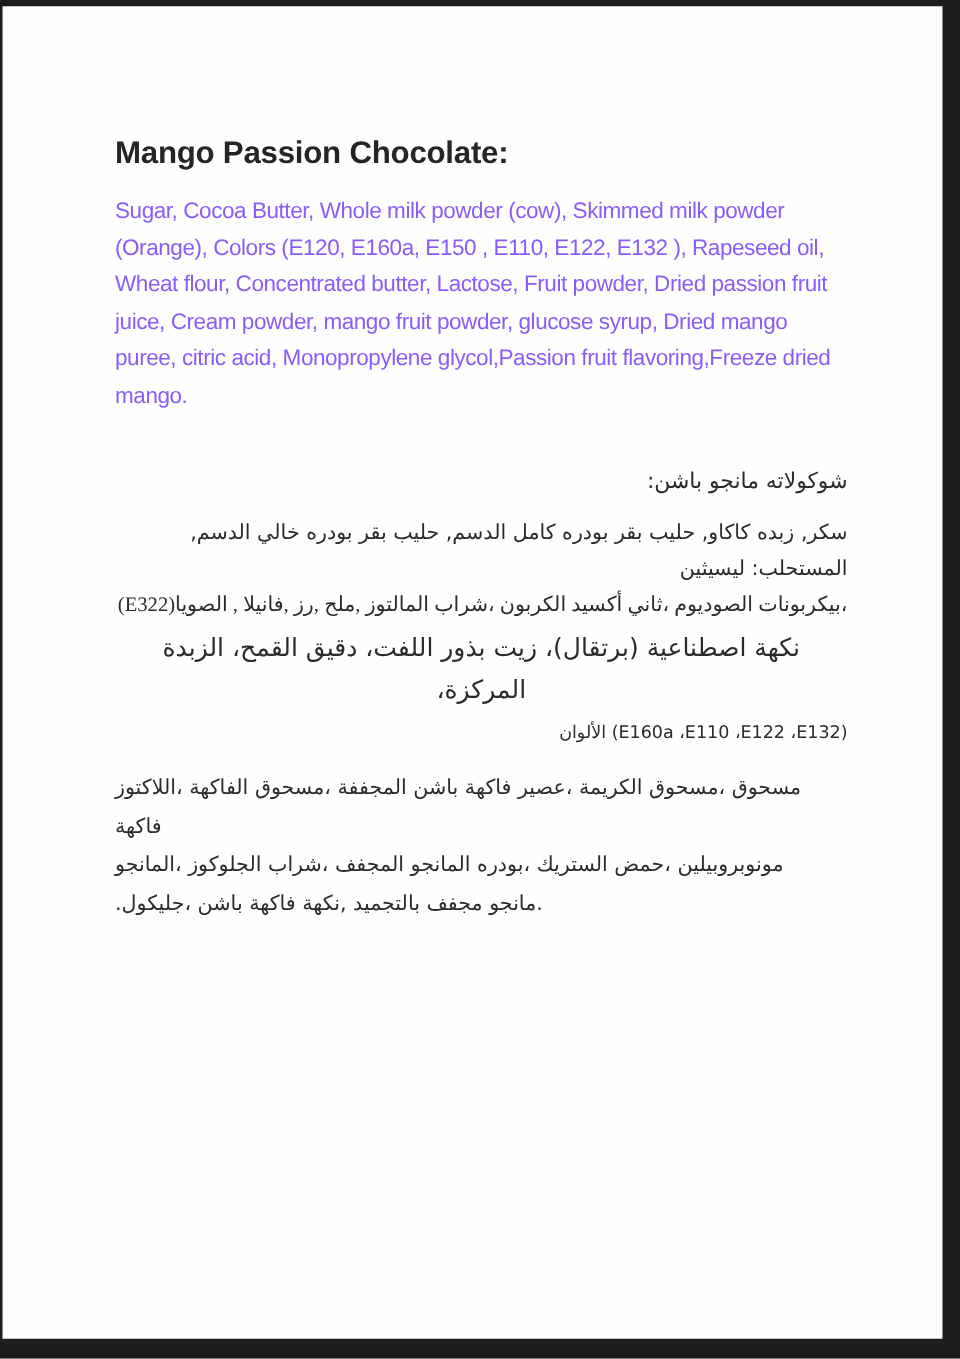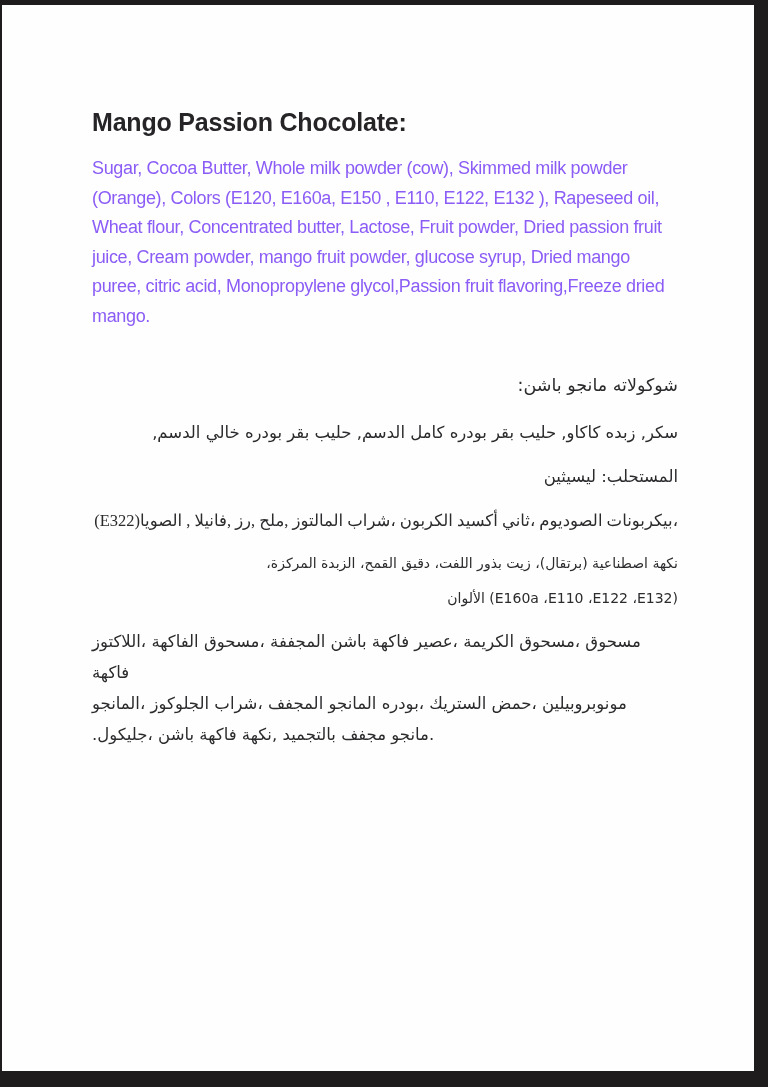--- a/index.html
+++ b/index.html
@@ -41,30 +41,30 @@
   }
   .ar-heading{
     margin-top:40px;
     font-size:17.5px;
     text-align:right;
     line-height:28px;
   }
   .ar-block12{
     margin-top:12px;
     font-size:16.5px;
-    line-height:44px;
+    line-height:29px;
     text-align:right;
   }
   .ar-line1{ direction:rtl; }
   .ar-line2{ direction:ltr;font-family:Liberation Serif, serif; }
   .ar-line3{
     margin-top:4px;
-    font-size:14px;
+    font-size:20px;
     line-height:33px;
-    text-align:right;
+    text-align:center;
     direction:rtl;
   }
   .ar-line4{
     margin-top:2px;
     font-size:14px;
     line-height:33px;
     text-align:right;
     direction:ltr;
   }
   .ar-para{

